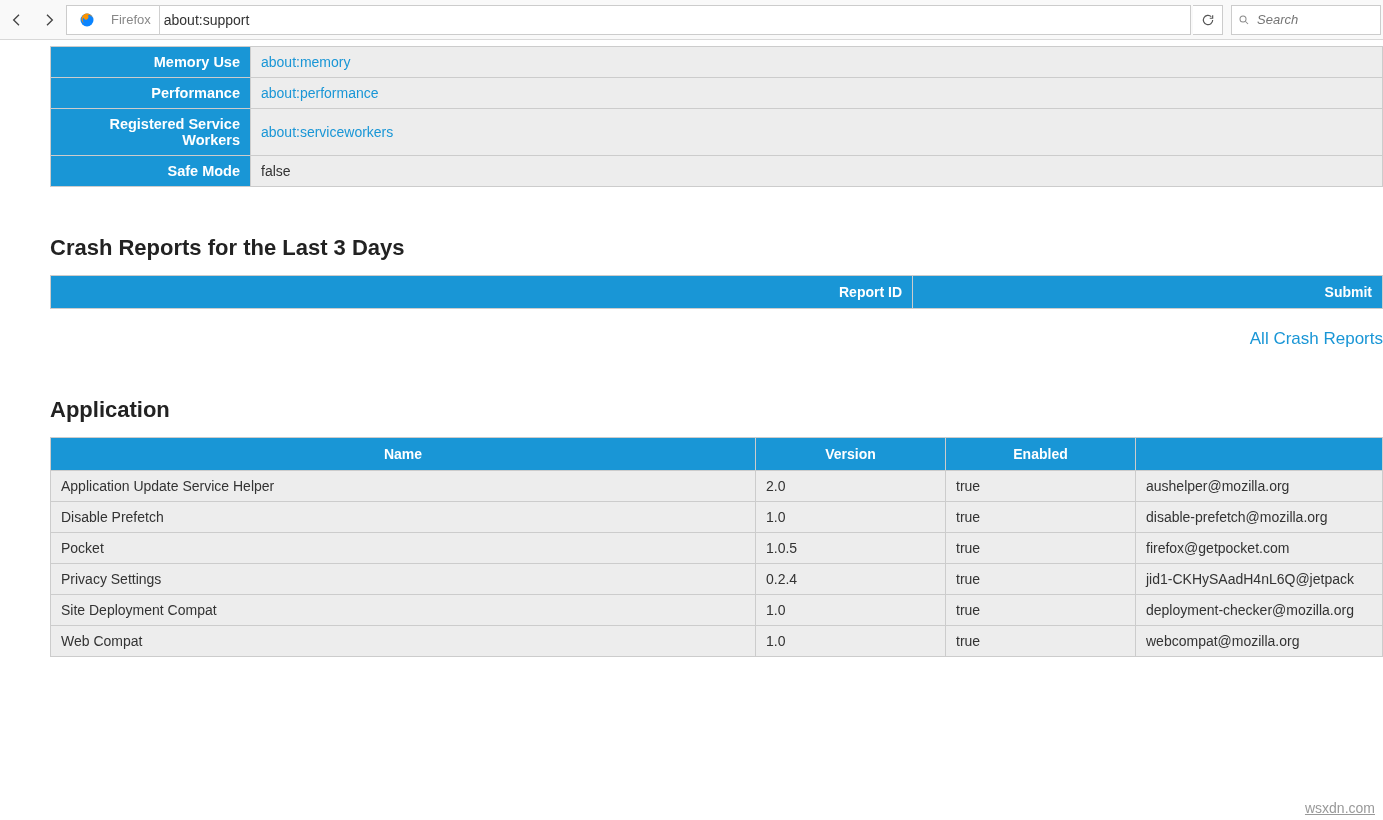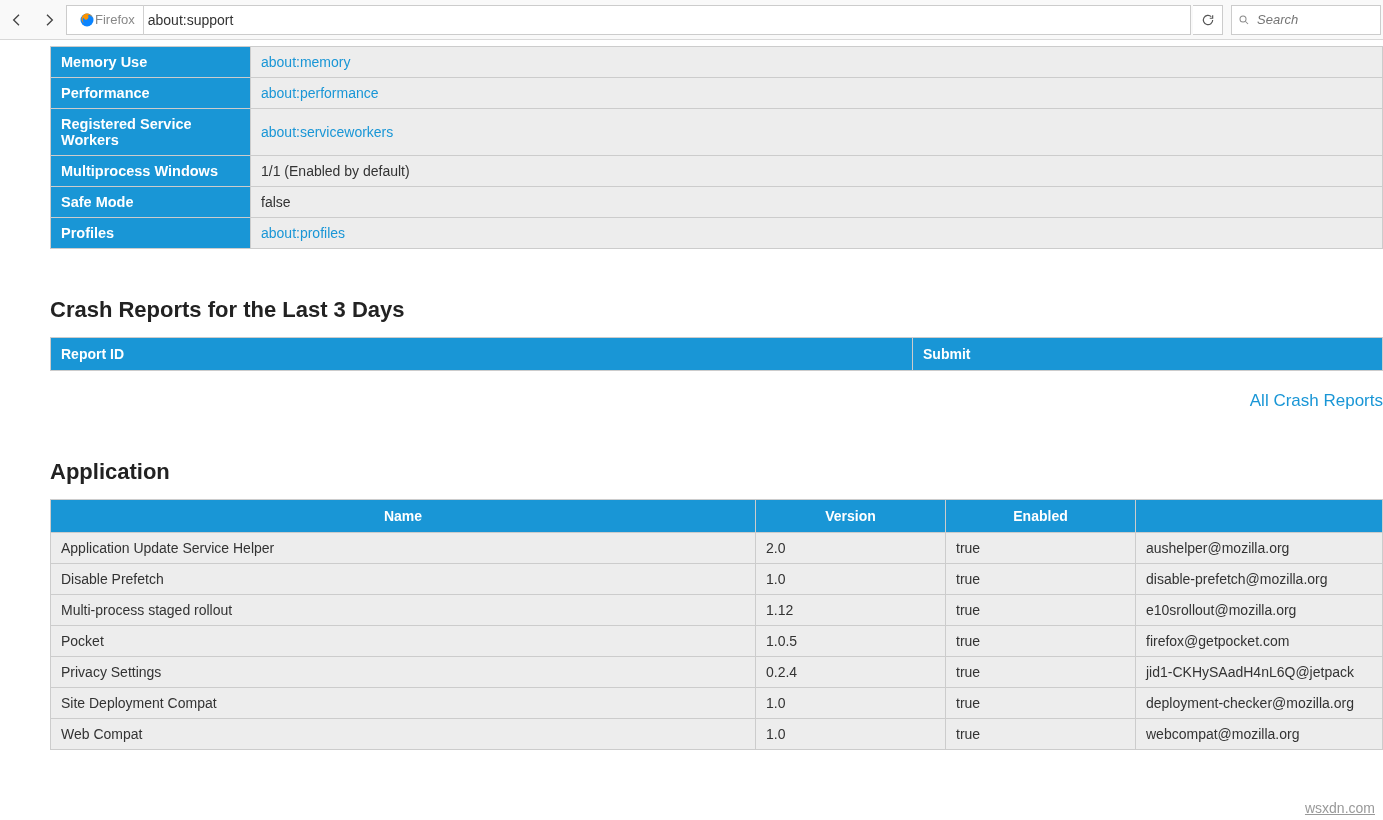--- a/index.html
+++ b/index.html
@@ -22,21 +22,21 @@
 }
 .nav-btn {
   width: 30px; height: 30px;
   display: flex; align-items: center; justify-content: center;
   border-radius: 2px;
   color: #555;
   cursor: pointer;
 }
 .nav-btn svg { width: 16px; height: 16px; stroke: #444; fill: none; stroke-width: 2; }
 .identity {
-  display: flex; align-items: center; gap: 0;
+  display: flex; align-items: center; gap: 16px;
   padding: 0 8px 0 6px;
   height: 30px;
   border-right: 1px solid #d0d0d0;
   margin-right: 4px;
 }
 .identity .logo {
   width: 16px; height: 16px;
 }
 .identity .label { color: #888; font-size: 13px; }
 .urlbar {
@@ -87,42 +87,42 @@
   color: #fff;
   font-weight: 600;
   text-align: left;
   padding: 8px 10px;
   border: 1px solid #ccc;
 }
 th.row-label {
   background: #1996d6;
   color: #fff;
   font-weight: 600;
-  text-align: left;
+  text-align: right;
   padding: 7px 10px;
   border: 1px solid #ccc;
   width: 200px;
   font-size: 14.5px;
 }
 td {
   padding: 7px 10px;
   border: 1px solid #ccc;
   background: #ededed;
   color: #333;
 }
 td a, a.link { color: #1996d6; text-decoration: none; text-align: right; }
 .info-table { margin-bottom: 0; }
 .info-table tr:first-child th, .info-table tr:first-child td { border-top: 1px solid #ccc; }
 h2 {
   font-size: 22px;
   font-weight: 700;
   margin: 48px 0 14px 0;
   color: #222;
 }
-.crash-table th { text-align: left; }
+.crash-table th { text-align: right; }
 .crash-table th:first-child { width: 862px; }
 .ext-table th { text-align: center; }
 .ext-table td { background: #ededed; }
 .ext-table tr:nth-child(even) td { background: #ededed; }
 .ext-col-name { width: 705px; }
 .ext-col-ver { width: 190px; }
 .ext-col-en { width: 190px; }
 .all-crash {
   display: block;
   margin-top: 20px;
@@ -186,30 +186,22 @@
         </tr>
         <tr>
           <th class="row-label">Performance</th>
           <td><a href="#">about:performance</a></td>
         </tr>
         <tr>
           <th class="row-label">Registered Service Workers</th>
           <td><a href="#">about:serviceworkers</a></td>
         </tr>
         <tr>
-          <th class="row-label">Multiprocess Windows</th>
-          <td>1/1 (Enabled by default)</td>
-        </tr>
-        <tr>
           <th class="row-label">Safe Mode</th>
           <td>false</td>
-        </tr>
-        <tr>
-          <th class="row-label">Profiles</th>
-          <td><a href="#">about:profiles</a></td>
         </tr>
       </tbody>
   </table>
 
   <h2>Crash Reports for the Last 3 Days</h2>
   <table class="crash-table">
     <thead>
         <tr class="hrow">
       <th>Report ID</th>
       <th>Submit</th>
@@ -235,26 +227,20 @@
           <td>true</td>
           <td>aushelper@mozilla.org</td>
         </tr>
         <tr>
           <td>Disable Prefetch</td>
           <td>1.0</td>
           <td>true</td>
           <td>disable-prefetch@mozilla.org</td>
         </tr>
         <tr>
-          <td>Multi-process staged rollout</td>
-          <td>1.12</td>
-          <td>true</td>
-          <td>e10srollout@mozilla.org</td>
-        </tr>
-        <tr>
           <td>Pocket</td>
           <td>1.0.5</td>
           <td>true</td>
           <td>firefox@getpocket.com</td>
         </tr>
         <tr>
           <td>Privacy Settings</td>
           <td>0.2.4</td>
           <td>true</td>
           <td>jid1-CKHySAadH4nL6Q@jetpack</td>

